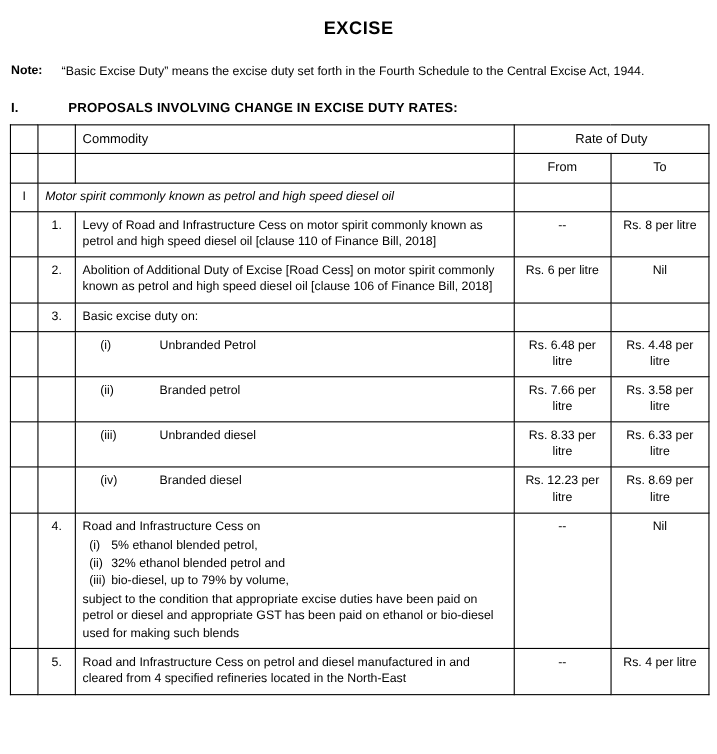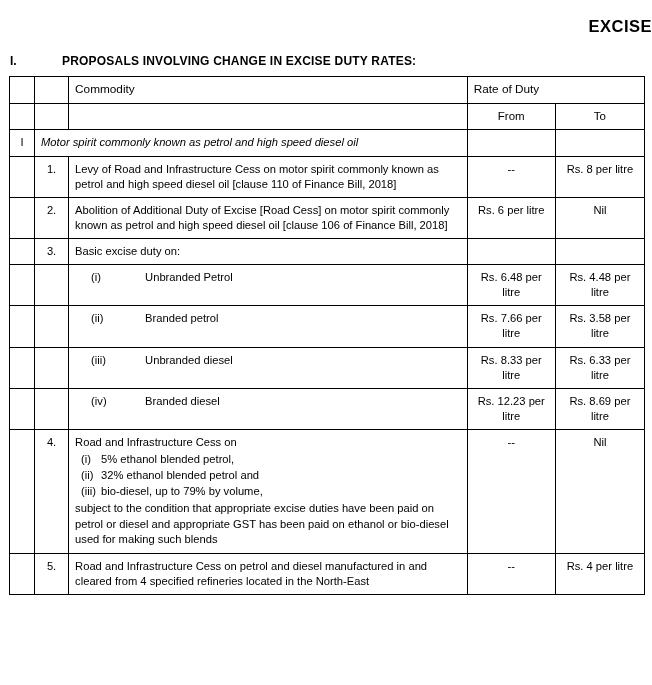--- a/index.html
+++ b/index.html
@@ -15,21 +15,21 @@
     overflow: hidden;
   }
   .page {
     position: relative;
     width: 652px;
     height: 685px;
     padding: 0;
     box-sizing: border-box;
   }
   .doc-title {
-    text-align: right;
+    text-align: center;
     font-size: 16.5px;
     font-weight: bold;
     letter-spacing: 0.5px;
     margin: 10px 0 0 0;
     padding-top: 7px;
   }
   .note-row {
     display: flex;
     align-items: flex-start;
     margin: 22px 0 0 0;
@@ -87,21 +87,21 @@
   .hdr-commodity {
     font-weight: bold;
     font-size: 11.8px;
     vertical-align: middle;
     padding-top: 9px;
     padding-bottom: 9px;
   }
   .hdr-rate {
     font-weight: bold;
     font-size: 11.8px;
-    text-align: left;
+    text-align: center;
     vertical-align: middle;
   }
   .hdr-sub {
     font-weight: bold;
     font-size: 11.5px;
     text-align: center;
     vertical-align: middle;
     padding-top: 7px;
     padding-bottom: 7px;
   }
@@ -150,20 +150,24 @@
   }
   .roman-text { flex: 1; }
 </style>
 </head>
 <body>
 
 <div class="page">
 
   <div class="doc-title">EXCISE</div>
 
+  <div class="note-row">
+    <div class="note-label">Note:</div>
+    <div class="note-text">“Basic Excise Duty” means the excise duty set forth in the Fourth Schedule to the Central Excise Act, 1944.</div>
+  </div>
 
   <div class="section-row">
     <div class="section-num">I.</div>
     <div class="section-title">PROPOSALS INVOLVING CHANGE IN EXCISE DUTY RATES:</div>
   </div>
 
   <table class="excise">
     <colgroup>
       <col class="c-rom">
       <col class="c-num">

